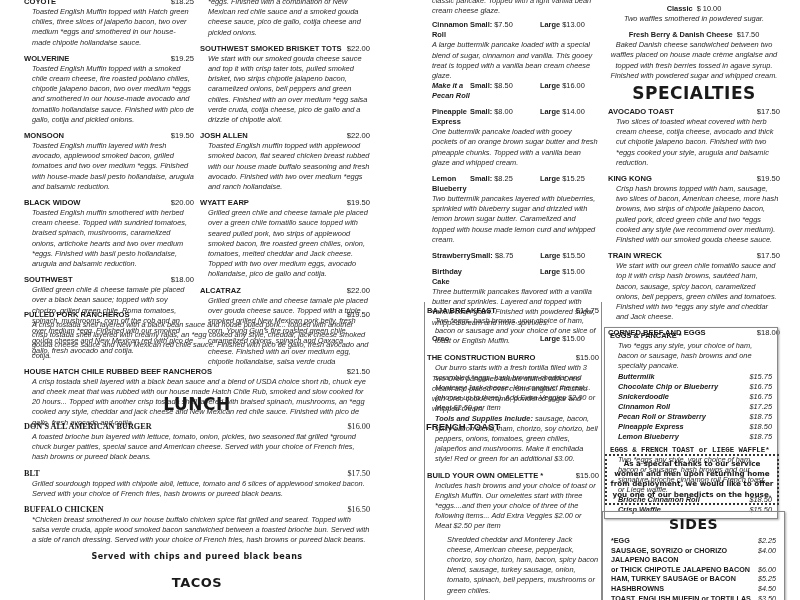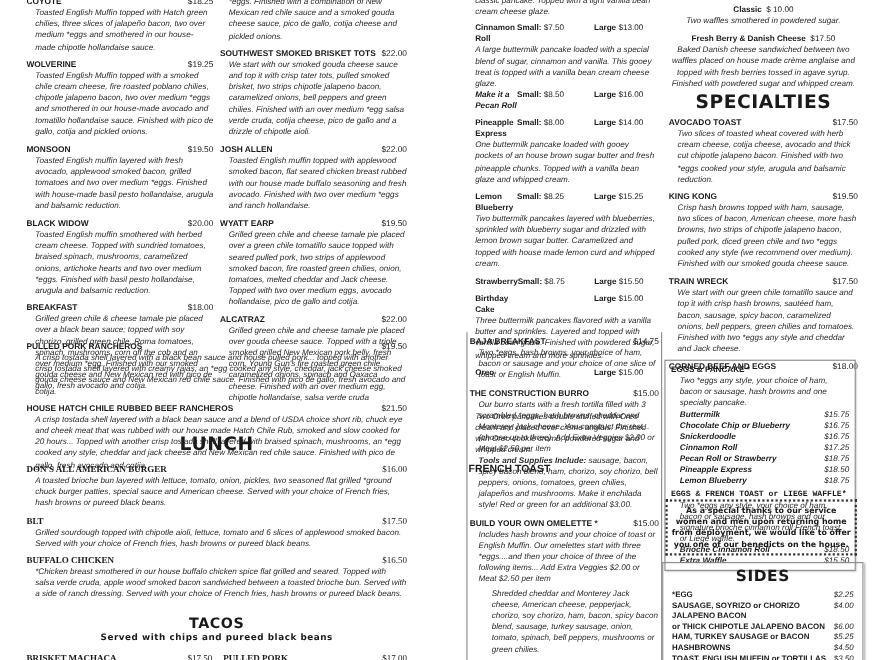--- a/index.html
+++ b/index.html
@@ -50,21 +50,21 @@
       </div>
       <div class="item">
         <div class="ihead">
           <span>BLACK WIDOW</span>
           <span class="price">$20.00</span>
         </div>
         <div class="desc">Toasted English muffin smothered with herbed cream cheese. Topped with sundried tomatoes, braised spinach, mushrooms, caramelized onions, artichoke hearts and two over medium *eggs. Finished with basil pesto hollandaise, arugula and balsamic reduction.</div>
       </div>
       <div class="item">
         <div class="ihead">
-          <span>BREAKFAST</span>
+          <span>SOUTHWEST</span>
           <span class="price">$18.00</span>
         </div>
         <div class="desc">Grilled green chile &amp; cheese tamale pie placed over a black bean sauce; topped with soy chorizo, grilled green chile, Roma tomatoes, spinach, mushrooms, corn off the cob and an over medium *egg. Finished with our smoked gouda cheese and New Mexican red with pico de gallo, fresh avocado and cotija.</div>
       </div>
     </div>
 </div>
 
 <div class="col" style="left:200px;width:170px;top:-3px;">
   <div id="c2">
       <div class="item">
@@ -138,22 +138,22 @@
         <div class="desc">Grilled sourdough topped with chipotle aioli, lettuce, tomato and 6 slices of applewood smoked bacon. Served with your choice of French fries, hash browns or pureed black beans.</div>
       </div>
       <div class="item">
         <div class="ihead">
           <span>BUFFALO CHICKEN</span>
           <span class="price">$16.50</span>
         </div>
         <div class="desc">*Chicken breast smothered in our house buffalo chicken spice flat grilled and seared. Topped with salsa verde cruda, apple wood smoked bacon sandwiched between a toasted brioche bun. Served with a side of ranch dressing. Served with your choice of French fries, hash browns or pureed black beans.</div>
       </div>
     </div>
+  <div class="big" style="font-size:8px;font-weight:bold;">Served with chips and pureed black beans</div>
   <div class="big" style="font-size:13px;margin-top:14px;">TACOS</div>
-  <div class="big" style="font-size:8px;font-weight:bold;">Served with chips and pureed black beans</div>
   <div class="serif" style="display:flex;margin-top:10px;gap:10px;">
     <div class="ihead" style="width:170px;">
         <span>BRISKET MACHACA</span>
         <span class="price">$17.50</span>
       </div>
     <div class="ihead" style="width:168px;">
         <span>PULLED PORK</span>
         <span class="price">$17.00</span>
       </div>
   </div>
@@ -176,21 +176,21 @@
           <span class="s"><span>Small:</span> <span class="v">$8.50</span></span>
           <span class="l"><span>Large</span> <span class="v">$16.00</span></span>
         </div>
       </div>
       <div class="item">
         <div class="ph">
           <span class="n">Pineapple Express</span>
           <span class="s"><span>Small:</span> <span class="v">$8.00</span></span>
           <span class="l"><span>Large</span> <span class="v">$14.00</span></span>
         </div>
-        <div class="desc" style="padding-left: 0px;">One buttermilk pancake loaded with gooey pockets of an house brown sugar butter and fresh pineapple chunks. Topped with a vanilla bean glaze and whipped cream.</div>
+        <div class="desc" style="padding-left: 0px;">One buttermilk pancake loaded with gooey pockets of an orange brown sugar butter and fresh pineapple chunks. Topped with a vanilla bean glaze and whipped cream.</div>
       </div>
       <div class="item">
         <div class="ph">
           <span class="n">Lemon Blueberry</span>
           <span class="s"><span>Small:</span> <span class="v">$8.25</span></span>
           <span class="l"><span>Large</span> <span class="v">$15.25</span></span>
         </div>
         <div class="desc" style="padding-left: 0px;">Two buttermilk pancakes layered with blueberries, sprinkled with blueberry sugar and drizzled with lemon brown sugar butter. Caramelized and topped with house made lemon curd and whipped cream.</div>
       </div>
       <div class="item">
@@ -322,21 +322,21 @@
       </div>
     </div>
   <div style="font-weight:bold;font-size:7.4px;line-height:10px;margin-top:3px;font-family:Liberation Mono, monospace;">EGGS &amp; FRENCH TOAST or LIEGE WAFFLE*</div>
   <div class="desc">Two *eggs any style, your choice of ham, bacon or sausage, hash browns and our signature brioche cinnamon roll French toast or Liege waffle.</div>
   <div id="ef">
       <div class="sub">
         <span>Brioche Cinnamon Roll</span>
         <span class="p">$18.50</span>
       </div>
       <div class="sub">
-        <span>Extra Waffle</span>
+        <span>Crisp Waffle</span>
         <span class="p">$15.50</span>
       </div>
     </div>
 </div>
 
 <div class="col" style="left:605px;top:454px;width:166px;border:2px dotted #333;padding:3px 2px;text-align:center;font-family:'DejaVu Sans',sans-serif;font-weight:bold;font-size:7.2px;line-height:10.2px;">
   <span>As a special thanks to our service women and men upon returning home from deployment, we would like to offer you one of our benedicts on the house.</span>
 </div>
 
 <div class="col boxed" style="left:602px;top:511px;width:165px;height:95px;padding:4px 8px;">

